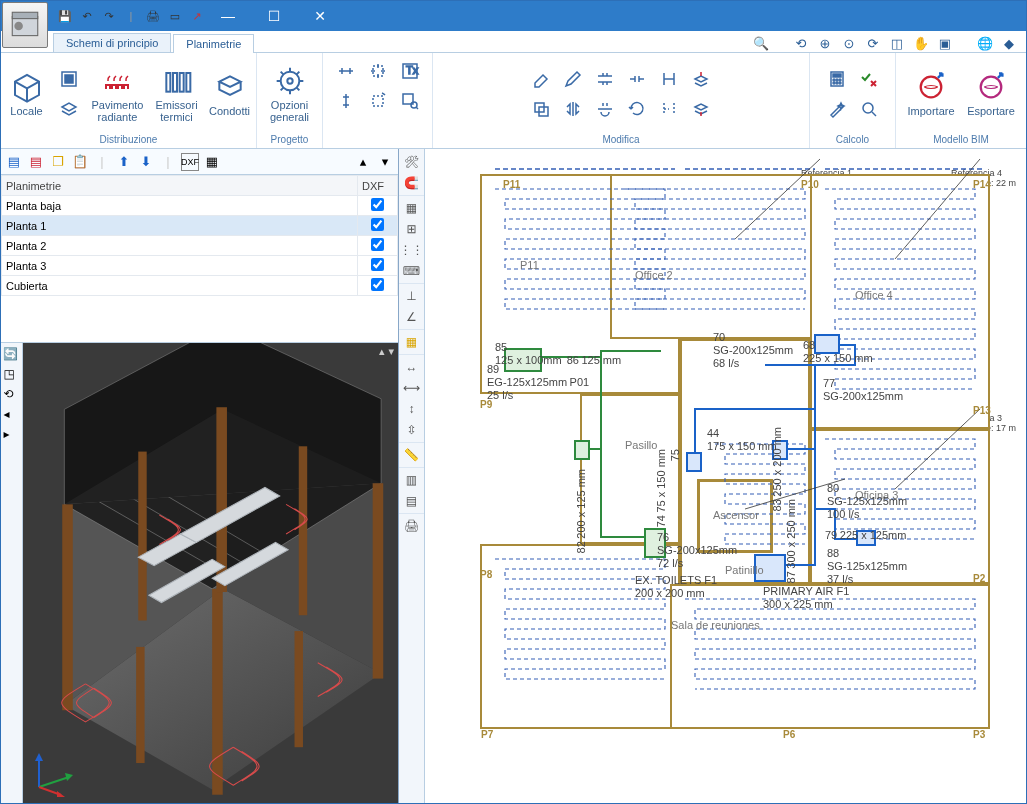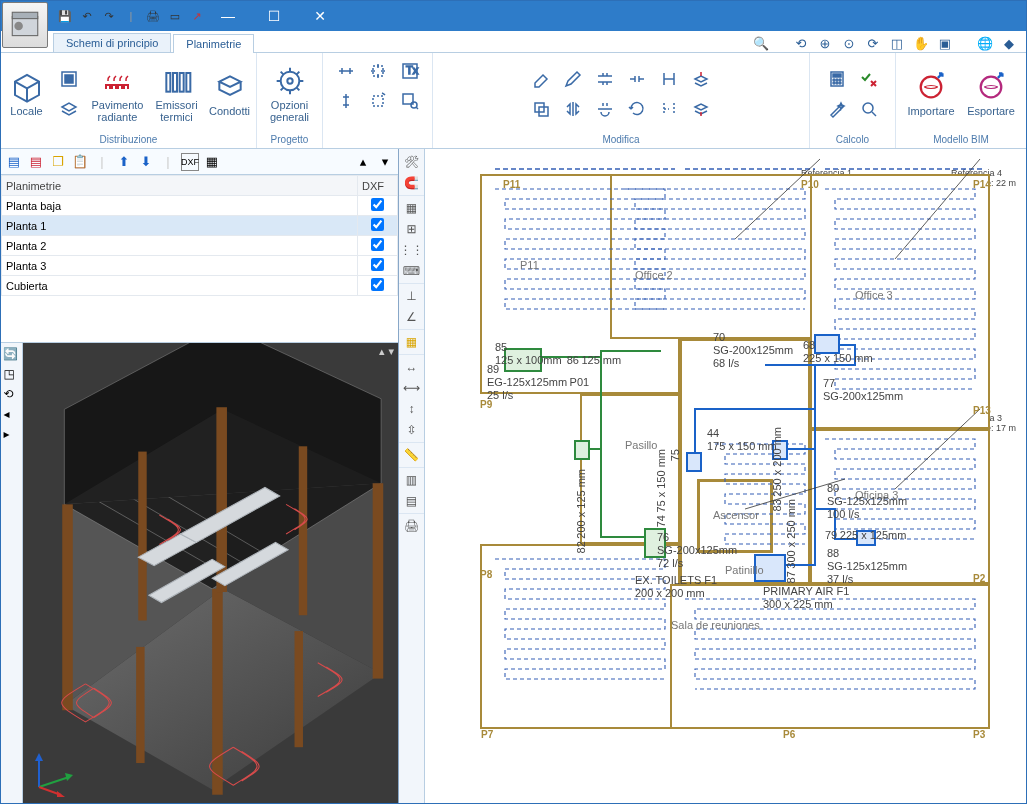--- a/index.html
+++ b/index.html
@@ -574,21 +574,21 @@
         <g stroke="#333" stroke-width="0.8">
           <line x1="310" y1="90" x2="395" y2="10"></line>
           <line x1="470" y1="110" x2="555" y2="10"></line>
           <line x1="470" y1="340" x2="555" y2="260"></line>
           <line x1="320" y1="360" x2="420" y2="330"></line>
         </g>
       </svg>
 
       <div class="zlabel" style="left:95px;top:110px">P11</div>
       <div class="zlabel" style="left:210px;top:120px">Office 2</div>
-      <div class="zlabel" style="left:430px;top:140px">Office 3</div>
+      <div class="zlabel" style="left:430px;top:140px">Office 4</div>
       <div class="zlabel" style="left:200px;top:290px">Pasillo</div>
       <div class="zlabel" style="left:430px;top:340px">Oficina 3</div>
       <div class="zlabel" style="left:288px;top:360px">Ascensor</div>
       <div class="zlabel" style="left:300px;top:415px">Patinillo</div>
       <div class="zlabel" style="left:246px;top:470px">Sala de reuniones</div>
 
       <div class="tag" style="left:70px;top:192px"><span>85</span><br><span>125 x 100mm</span> &nbsp;<span>86</span> <span>125 mm</span></div>
       <div class="tag" style="left:62px;top:214px"><span>89</span><br><span>EG-125x125mm</span>&nbsp;<span>P01</span><br><span>25 l/s</span></div>
       <div class="tag" style="left:288px;top:182px"><span>70</span><br><span>SG-200x125mm</span><br><span>68 l/s</span></div>
       <div class="tag" style="left:378px;top:190px"><span>68</span><br><span>225 x 150 mm</span></div>

